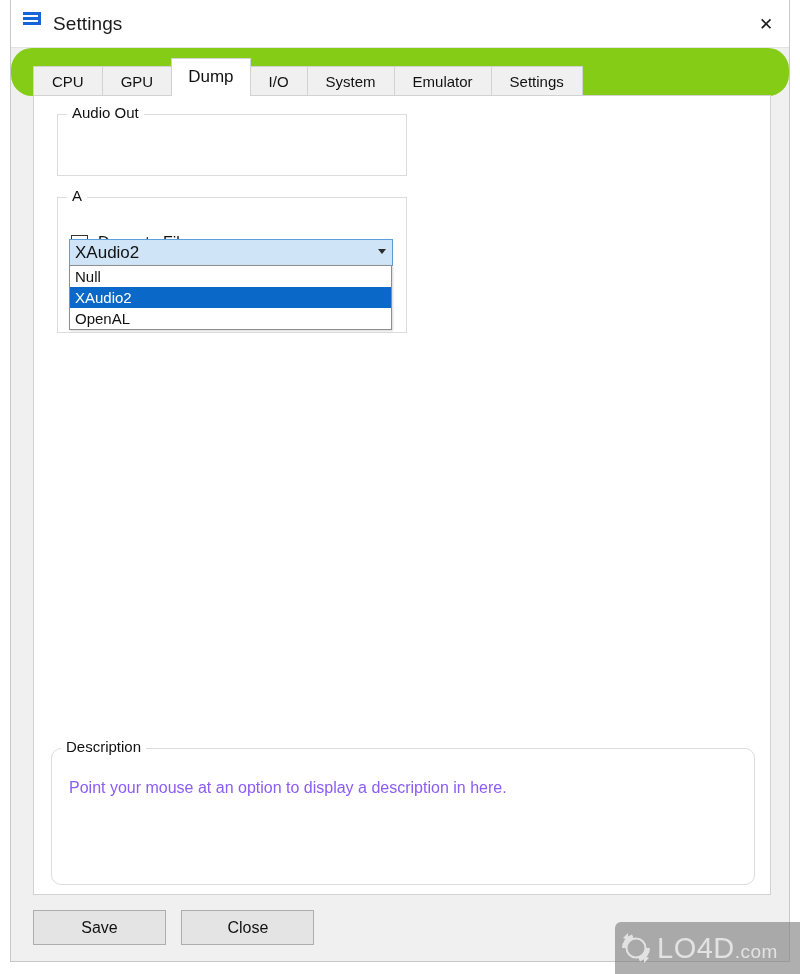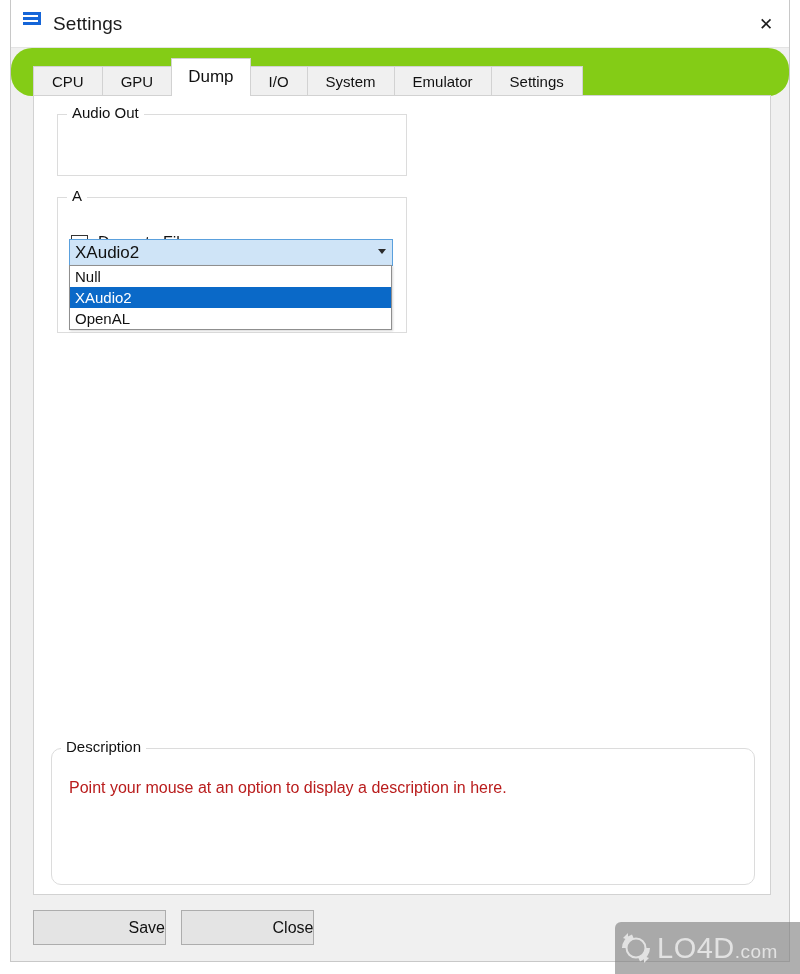--- a/index.html
+++ b/index.html
@@ -275,36 +275,36 @@
     color: #111;
     white-space: nowrap;
   }
 
   
   .desc-text {
     position: absolute;
     left: 35px;
     top: 683px;
     font-size: 16px;
-    color: #b91c1c;
+    color: #8b5cf6;
     white-space: nowrap;
   }
 
   
   .btnrow {
     position: absolute;
     left: 22px;
     top: 910px;
   }
   .btn {
     display: inline-block;
     width: 133px;
     height: 35px;
     line-height: 33px;
-    text-align: right;
+    text-align: center;
     font-size: 16px;
     color: #111;
     background: #e4e4e4;
     border: 1px solid #adadad;
     box-sizing: border-box;
     margin-right: 11px;
     cursor: default;
   }
 
   

